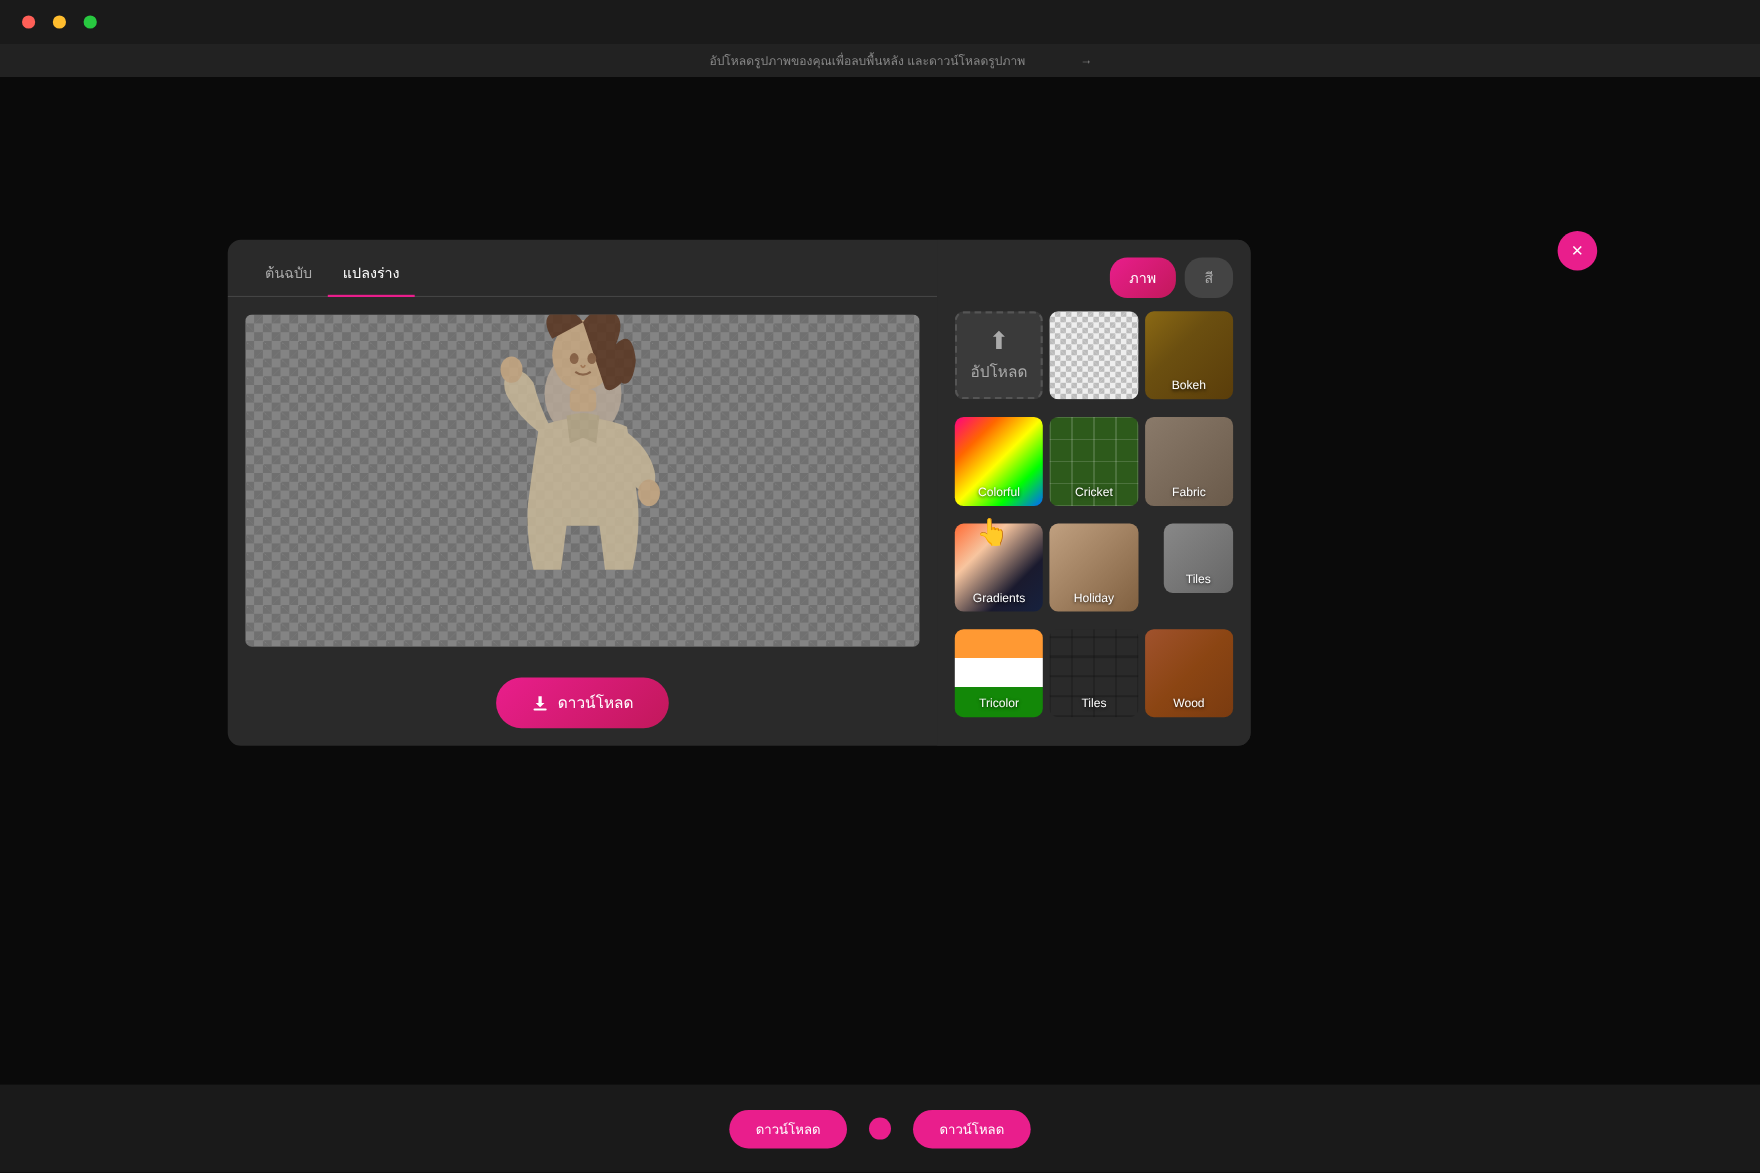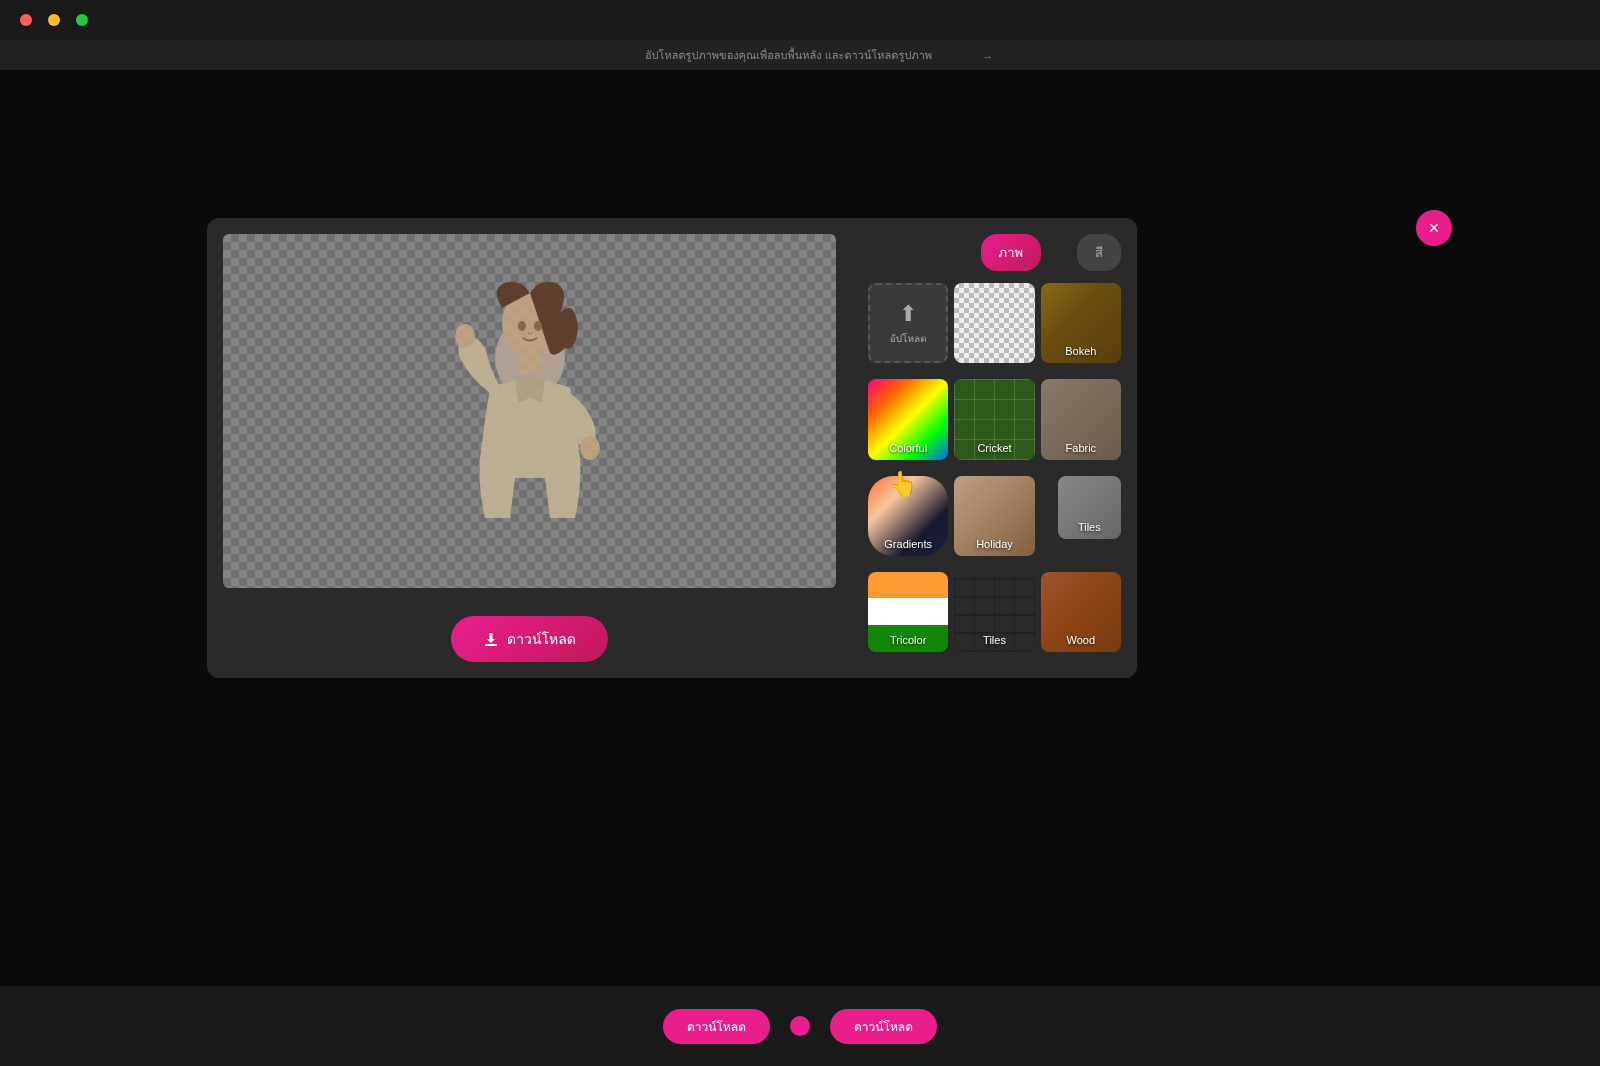--- a/index.html
+++ b/index.html
@@ -154,21 +154,20 @@
       justify-content: flex-end;
     }
 
     .toggle-btn {
       padding: 8px 18px;
       border: none;
       border-radius: 16px;
       cursor: pointer;
       font-size: 13px;
       font-family: Arial, sans-serif;
-      margin-left: 28px;
     }
 
     .toggle-btn.active {
       background: linear-gradient(135deg, #e91e8c, #c2185b);
       color: white;
     }
 
     .toggle-btn.inactive {
       background: #444;
       color: #aaa;
@@ -215,21 +214,21 @@
       justify-content: center;
       gap: 4px;
     }
 
     .upload-icon {
       font-size: 22px;
       color: #aaa;
     }
 
     .upload-label {
-      font-size: 10px;
+      font-size: 14px;
       color: #aaa;
       font-family: Liberation Serif, serif;
     }
 
     
     .transparent-item {
       background-image:
         linear-gradient(45deg, #bbb 25%, transparent 25%),
         linear-gradient(-45deg, #bbb 25%, transparent 25%),
         linear-gradient(45deg, transparent 75%, #bbb 75%),
@@ -259,21 +258,20 @@
     }
 
     
     .fabric-item {
       background: linear-gradient(135deg, #8a7a6a 0%, #7a6a5a 50%, #6a5a4a 100%);
     }
 
     
     .gradients-item {
       background: linear-gradient(135deg, #ff6b35 0%, #f7c59f 30%, #1a1a2e 70%, #16213e 100%);
-      border-radius: 25px;
     }
 
     
     .holiday-item {
       background: linear-gradient(135deg, #c0a080 0%, #a08060 50%, #806040 100%);
     }
 
     
     .tiles-item {
       background: linear-gradient(135deg, #888 0%, #777 50%, #666 100%);
@@ -407,20 +405,28 @@
 
 <div class="notification-bar">
   <span class="notification-text">อัปโหลดรูปภาพของคุณเพื่อลบพื้นหลัง และดาวน์โหลดรูปภาพ</span>
   <span class="notification-text">→</span>
 </div>
 
 <div class="modal">
 
   <div class="left-panel">
 
+    <div class="tabs">
+      <div class="tab">
+        <span>ต้นฉบับ</span>
+      </div>
+      <div class="tab active">
+        <span>แปลงร่าง</span>
+      </div>
+    </div>
 
     <div class="image-area">
       <div class="checkered"></div>
 
       <div class="person-figure">
         <svg class="person-svg" viewBox="0 0 200 310" xmlns="http://www.w3.org/2000/svg">
 
           <ellipse cx="100" cy="80" rx="35" ry="40" fill="#b8a898"></ellipse>
 
           <ellipse cx="100" cy="45" rx="28" ry="32" fill="#c8a882"></ellipse>

